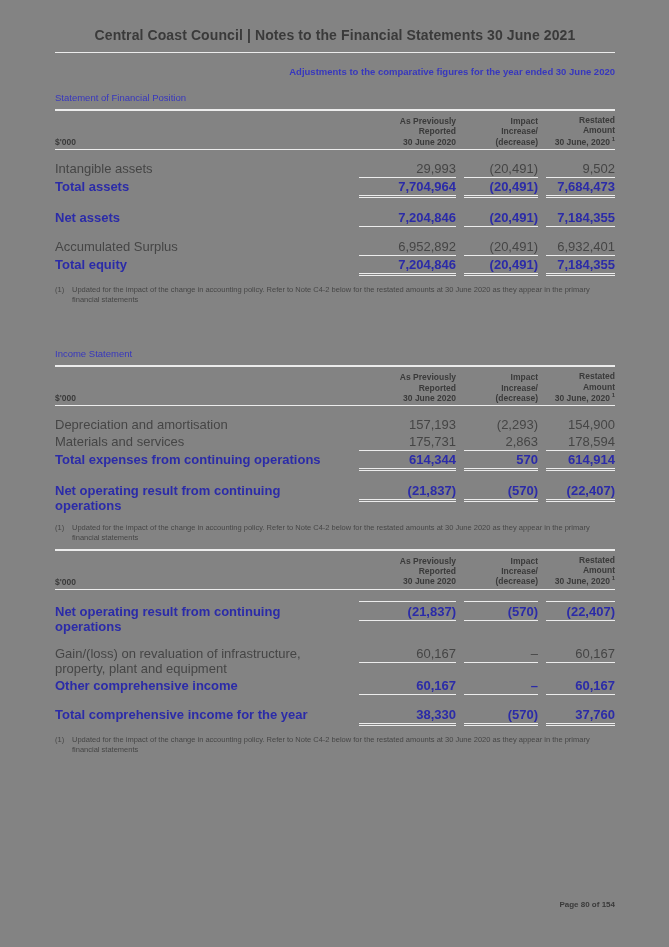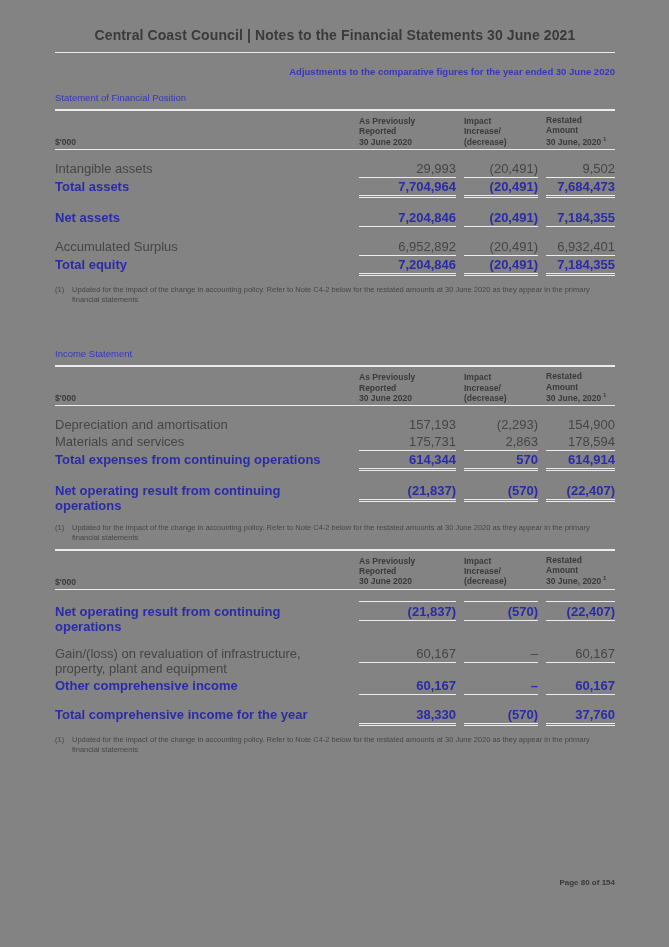--- a/index.html
+++ b/index.html
@@ -52,21 +52,21 @@
   
   .tbl{margin-top:6px;}
   .thead{
     display:flex;align-items:flex-end;
     border-top:2px solid var(--rule);
     border-bottom:1px solid var(--rule);
     padding:4px 0 2px 0;
     font-size:8.5px;font-weight:bold;color:#3a3a3a;
   }
   .th-unit{flex:1;text-align:left;align-self:flex-end;}
-  .th-num{line-height:1.22;}
+  .th-num{text-align:right;line-height:1.22;}
   .c1{width:97px;margin-left:8px;}
   .c2{width:74px;margin-left:8px;}
   .c3{width:69px;margin-left:8px;}
   sup{font-size:6px;}
 
   .tbody{padding-top:11px;font-size:13px;}
   .row{
     display:flex;align-items:baseline;
     margin-bottom:1px;
   }
@@ -82,21 +82,21 @@
   .footnote{
     margin-top:9px;
     display:flex;
     font-size:7.5px;color:#464646;line-height:1.3;
     padding-right:10px;
   }
   .fn-marker{width:17px;flex:none;}
   .fn-text{flex:1;}
 
   .page-footer{
-    position:absolute;right:0;top:878px;
+    position:absolute;right:0;top:900px;
     font-size:8px;font-weight:bold;color:#3a3a3a;
   }
 </style>
 </head>
 <body>
 
 <div class="page">
 
   <div class="doc-header">Central Coast Council | Notes to the Financial Statements 30 June 2021</div>
 

